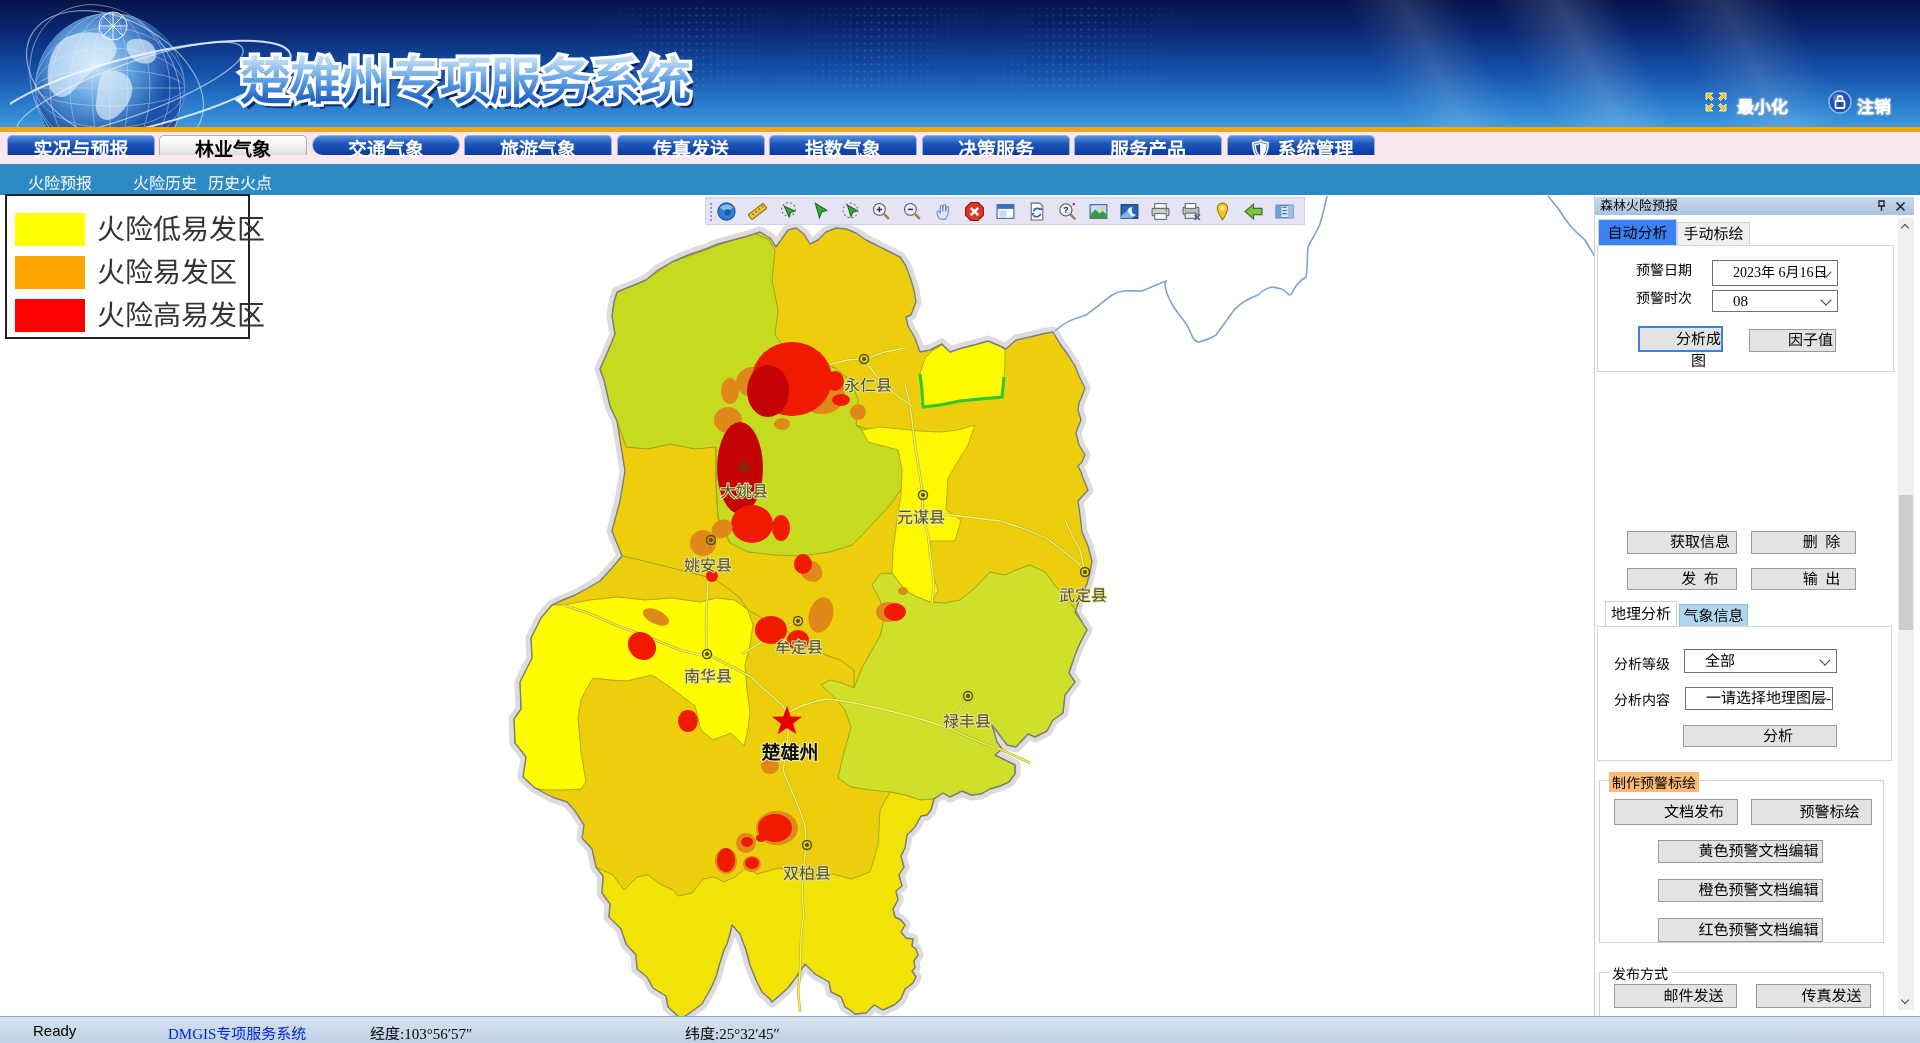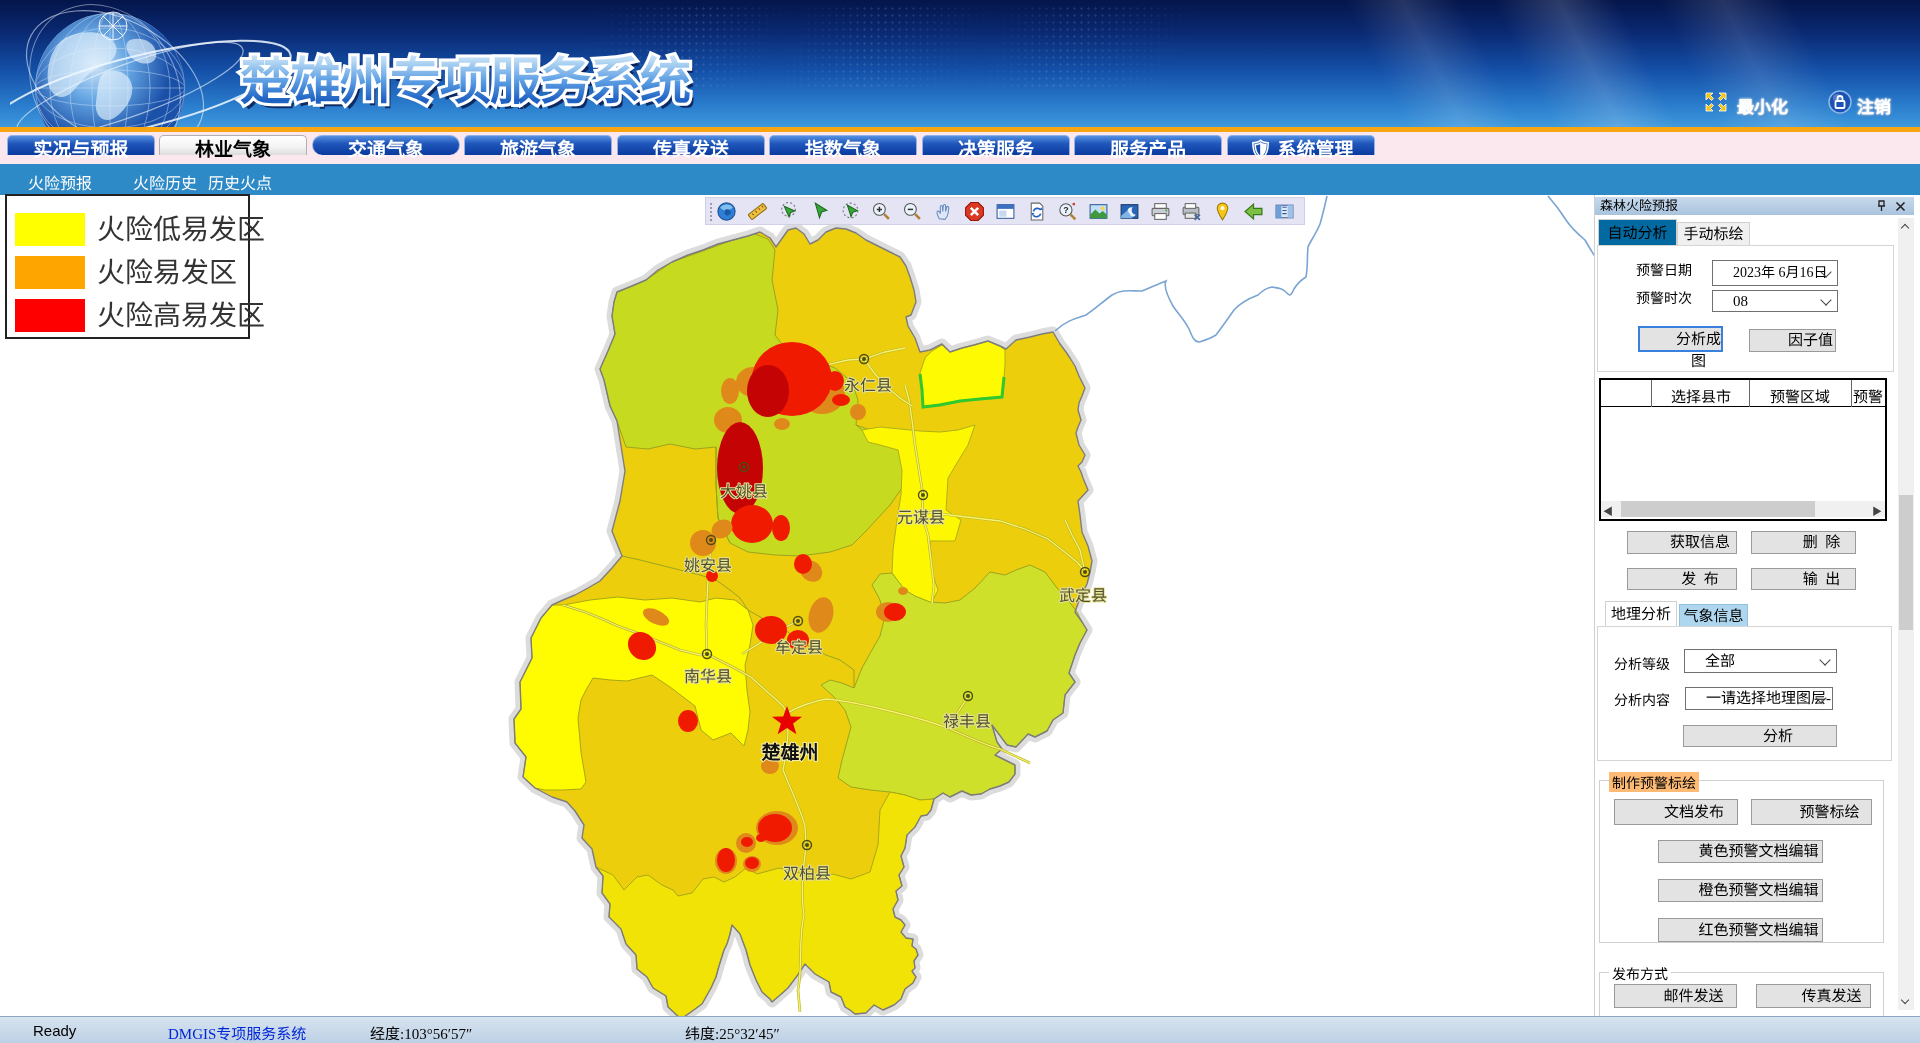--- a/index.html
+++ b/index.html
@@ -387,44 +387,30 @@
 
     <div class="abs" style="left:303px;top:23px;width:16px;height:792px;background:#f0f0f0;"></div>
     <div class="abs" style="left:303px;top:23px;width:16px;height:17px;background:#f0f0f0;">
       <div style="position:absolute;left:4px;top:7px;width:6px;height:6px;border-left:1.6px solid #444;border-top:1.6px solid #444;transform:rotate(45deg);"></div>
     </div>
     <div class="abs" style="left:303px;top:798px;width:16px;height:17px;background:#f0f0f0;">
       <div style="position:absolute;left:4px;top:4px;width:6px;height:6px;border-right:1.6px solid #444;border-bottom:1.6px solid #444;transform:rotate(45deg);"></div>
     </div>
     <div class="abs" style="left:304px;top:300px;width:14px;height:135px;background:#cdcdcd;"></div>
 
-    <div class="ptab" style="left:3px;top:24px;width:79px;height:27px;background:#0369a1;border:1px solid #d0d0d0;border-bottom:none;line-height:26px;font-size:15px;">自动分析</div>
+    <div class="ptab" style="left:3px;top:24px;width:79px;height:27px;background:#3b82f6;border:1px solid #d0d0d0;border-bottom:none;line-height:26px;font-size:15px;">自动分析</div>
     <div class="ptab" style="left:82px;top:27px;width:73px;height:24px;background:#f0f0f0;border:1px solid #d0d0d0;border-bottom:none;line-height:23px;font-size:15px;">手动标绘</div>
     <div class="gbox" style="left:2px;top:50px;width:297px;height:127px;"></div>
     <div class="plabel" style="left:41px;top:64px;">预警日期</div>
     <div class="pdrop" style="left:117px;top:65px;width:126px;height:26px;line-height:24px;font-size:14px;">2023年 6月16日</div>
     <div class="plabel" style="left:41px;top:92px;">预警时次</div>
     <div class="pdrop" style="left:117px;top:95px;width:126px;height:22px;line-height:20px;">08</div>
     <div class="pbtn" style="left:43px;top:131px;width:85px;height:26px;line-height:22px;border:2px solid #3a80dd;">分析成图</div>
     <div class="pbtn" style="left:154px;top:134px;width:87px;height:23px;line-height:21px;">因子值</div>
 
-    <div class="abs" style="left:4px;top:183px;width:288px;height:143px;background:#fff;border:2px solid #000;">
-      <div class="abs" style="left:0;top:0;width:284px;height:27px;border-bottom:1px solid #000;"></div>
-      <div class="abs" style="left:50px;top:0;width:1px;height:27px;background:#666;"></div>
-      <div class="abs" style="left:148px;top:0;width:1px;height:27px;background:#666;"></div>
-      <div class="abs" style="left:250px;top:0;width:1px;height:27px;background:#666;"></div>
-      <div class="abs" style="left:51px;top:5px;width:98px;text-align:center;font-size:15px;">选择县市</div>
-      <div class="abs" style="left:149px;top:5px;width:100px;text-align:center;font-size:15px;">预警区域</div>
-      <div class="abs" style="left:252px;top:5px;width:36px;font-size:15px;">预警</div>
-      <div class="abs" style="left:0px;top:121px;width:284px;height:16px;background:#f0f0f0;">
-        <div class="abs" style="left:2px;top:2px;font-size:10px;color:#444;">◀</div>
-        <div class="abs" style="right:3px;top:2px;font-size:10px;color:#444;">▶</div>
-        <div class="abs" style="left:20px;top:0px;width:194px;height:16px;background:#cdcdcd;"></div>
-      </div>
-    </div>
     <div class="pbtn" style="left:32px;top:336px;width:110px;height:23px;line-height:21px;">获取信息</div>
     <div class="pbtn" style="left:156px;top:336px;width:105px;height:23px;line-height:21px;">删&nbsp;&nbsp;除</div>
     <div class="pbtn" style="left:32px;top:373px;width:110px;height:22px;line-height:20px;">发&nbsp;&nbsp;布</div>
     <div class="pbtn" style="left:156px;top:373px;width:105px;height:22px;line-height:20px;">输&nbsp;&nbsp;出</div>
 
     <div class="ptab" style="left:10px;top:406px;width:72px;height:26px;background:#fff;border:1px solid #d0d0d0;border-bottom:none;line-height:25px;font-size:15px;">地理分析</div>
     <div class="ptab" style="left:84px;top:409px;width:69px;height:37px;background:#aed7ef;border:1px solid #8fc0e0;border-bottom:none;line-height:22px;font-size:15px;">气象信息</div>
     <div class="gbox" style="left:2px;top:431px;width:295px;height:135px;"></div>
     <div class="plabel" style="left:19px;top:458px;">分析等级</div>
     <div class="pdrop" style="left:89px;top:454px;width:153px;height:24px;line-height:22px;">全部</div>

